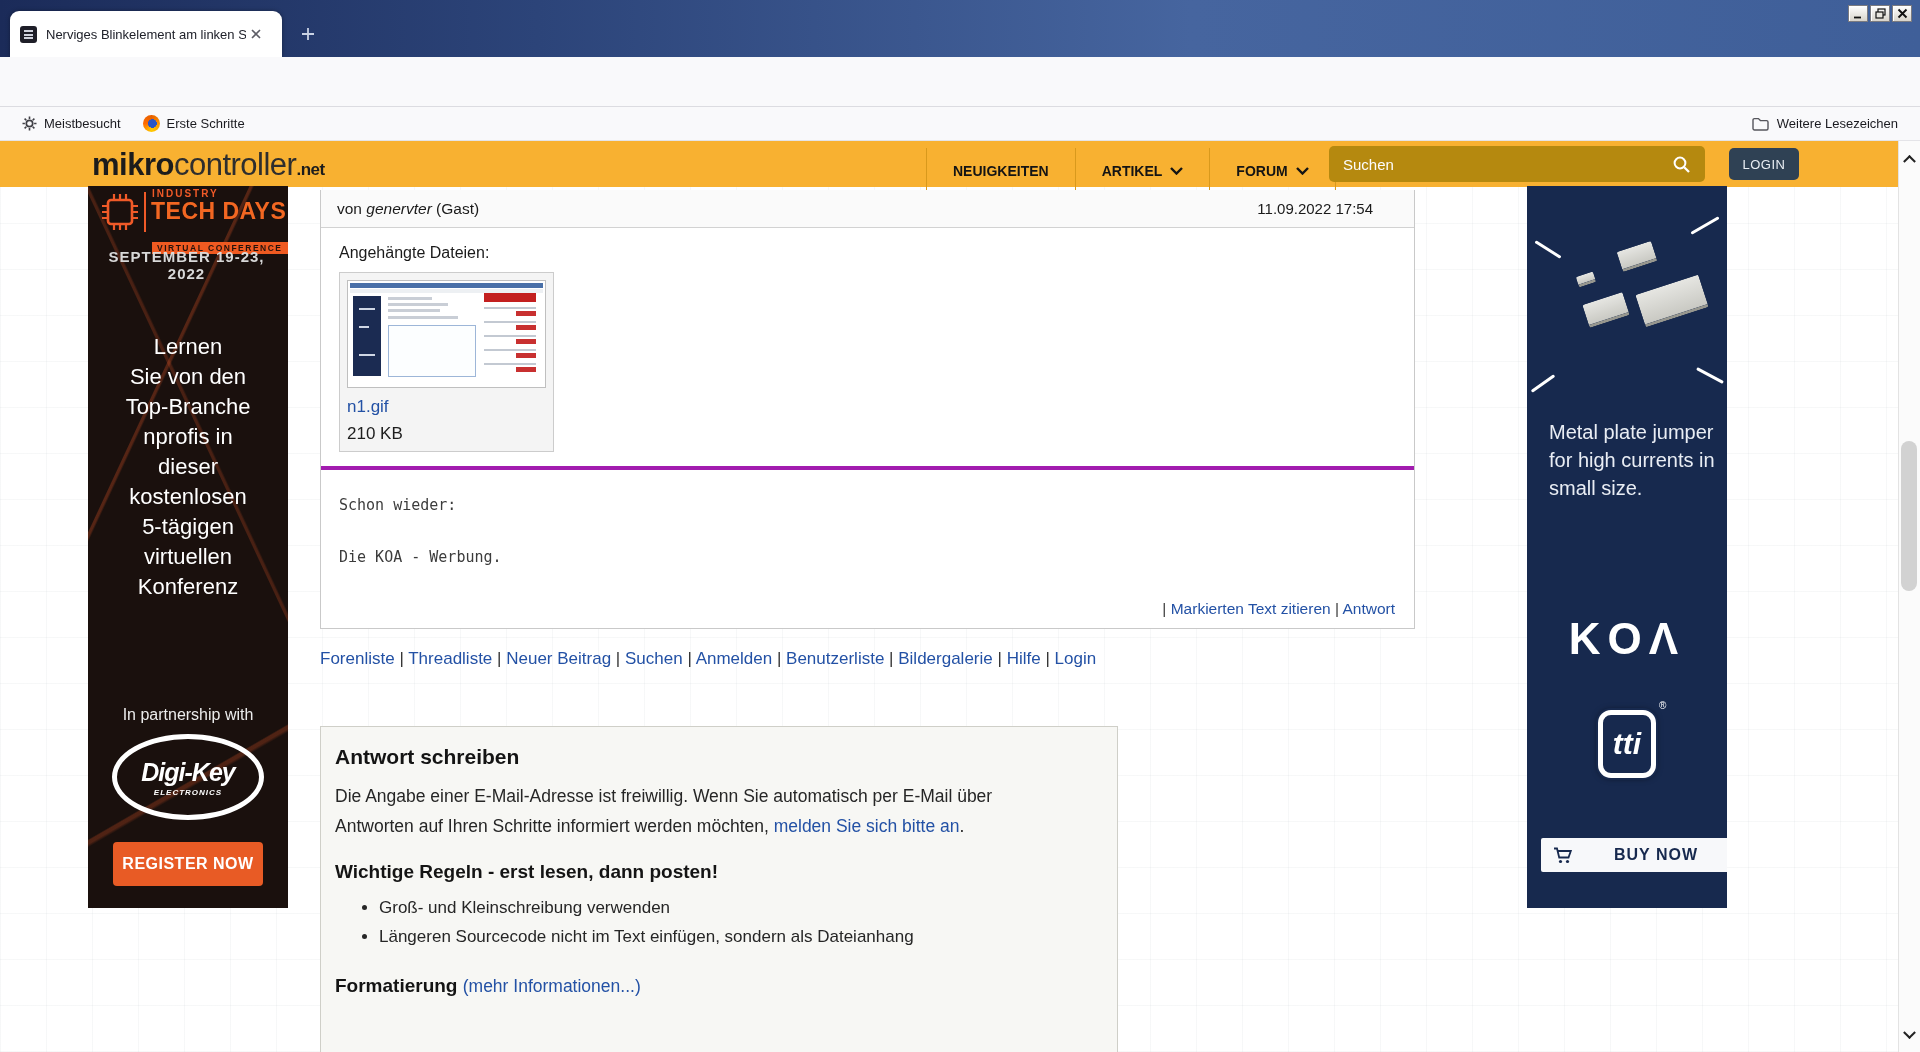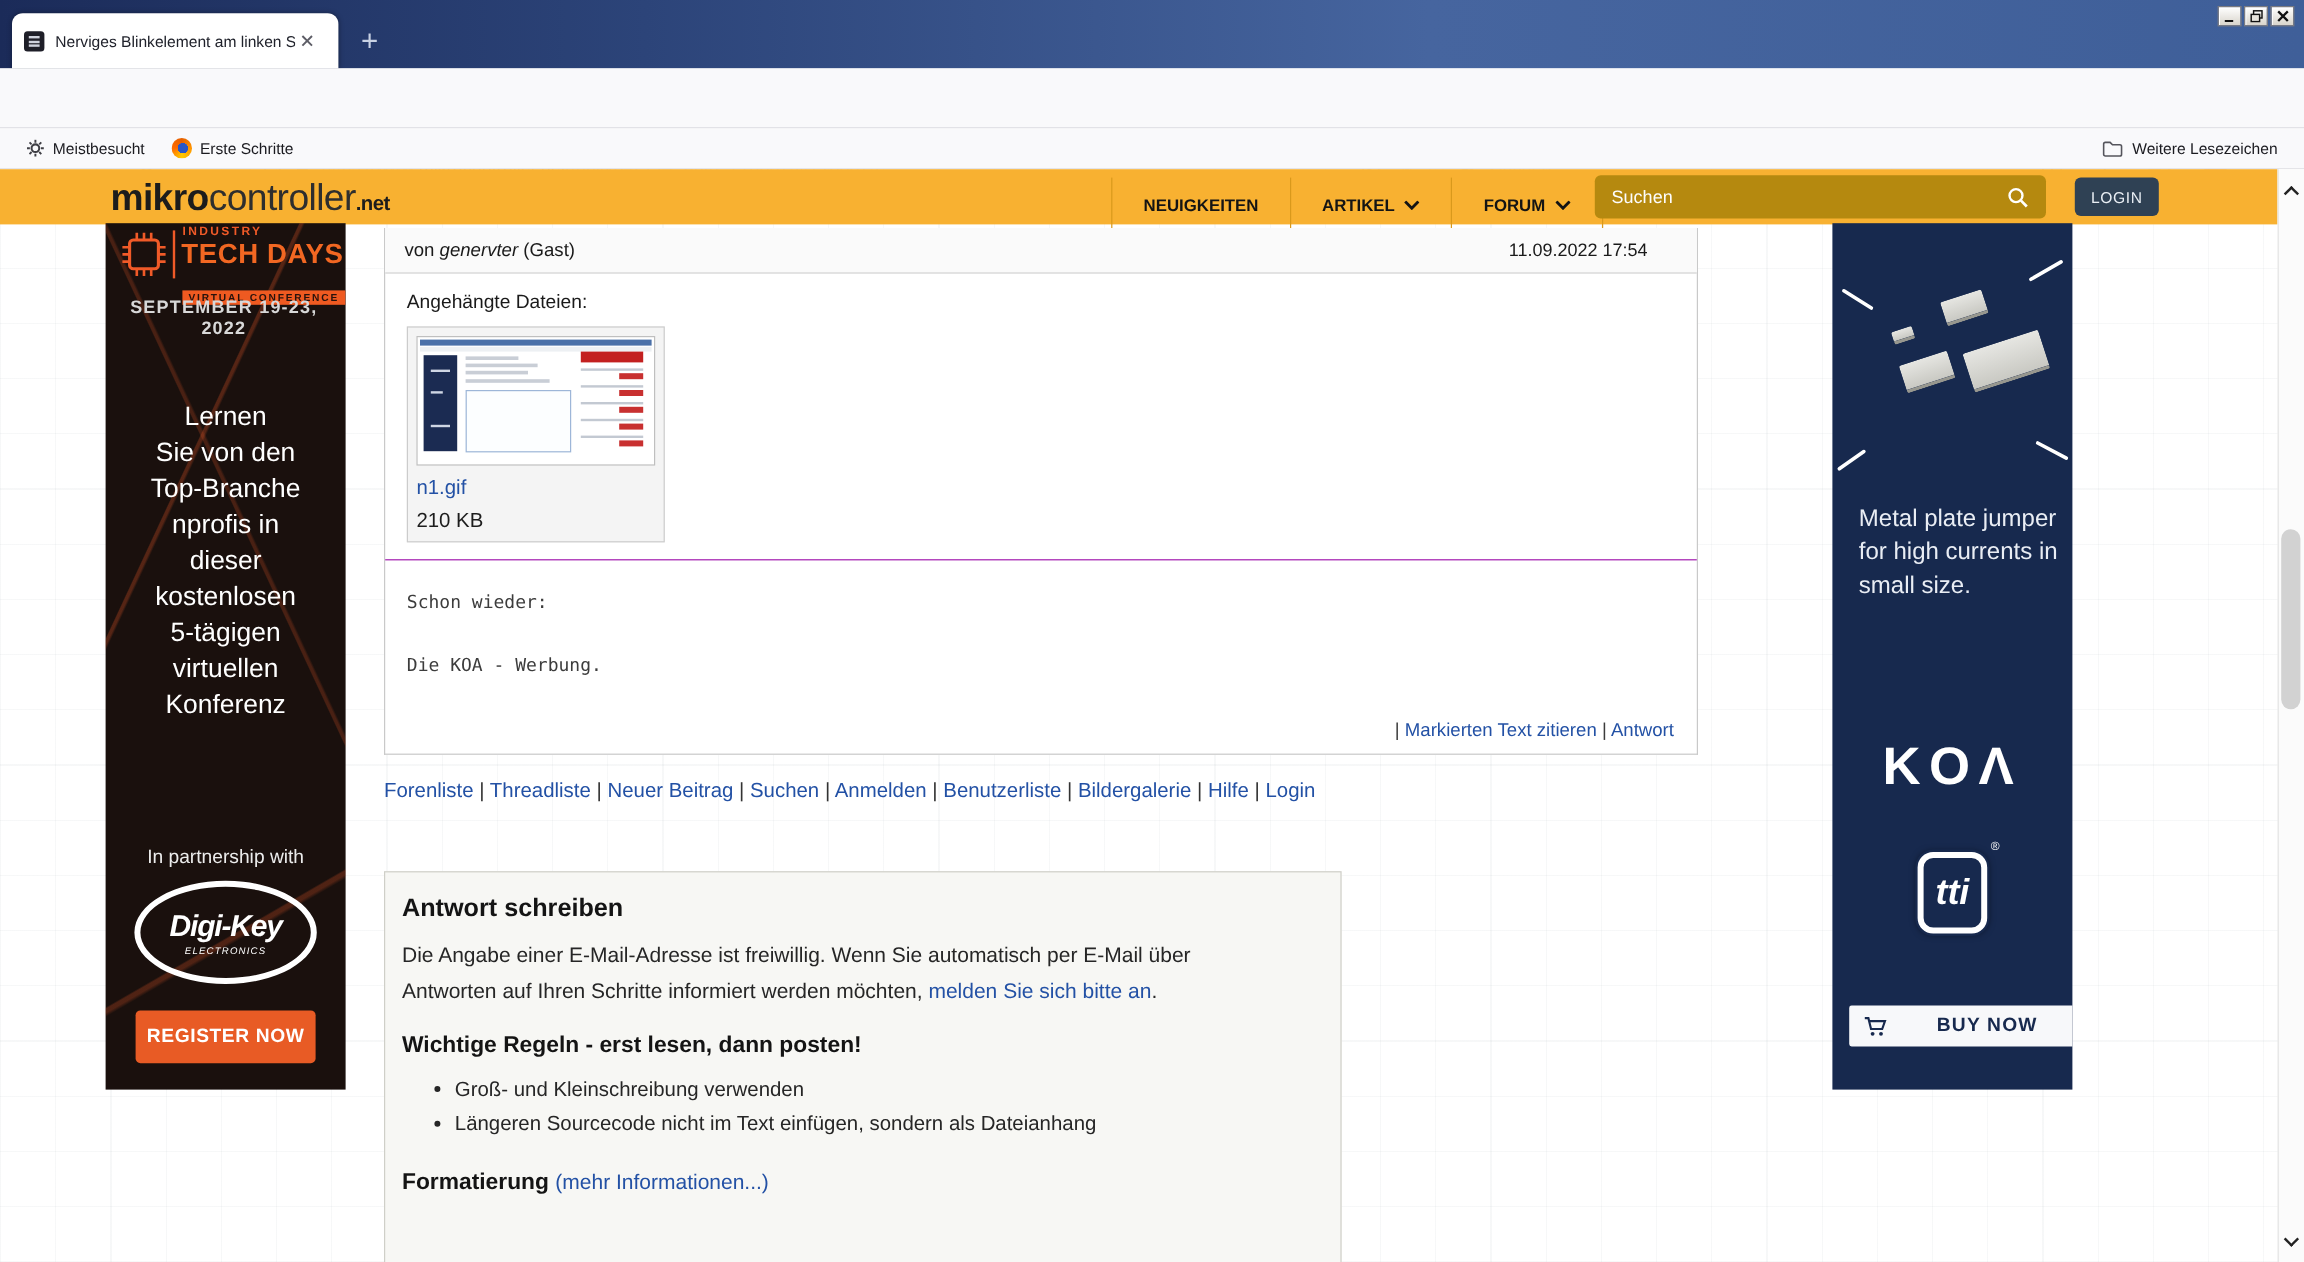--- a/index.html
+++ b/index.html
@@ -86,21 +86,21 @@
                      linear-gradient(150deg,transparent 78%,rgba(240,90,40,.25) 78.2% 78.6%,transparent 79%); }
   .ad-brandtop { left:64px; top:2px; font-size:10px; font-weight:bold; color:#f05a28; letter-spacing:2px; }
   .ad-title { left:63px; top:12px; font-size:23px; font-weight:900; color:#f26722; letter-spacing:.5px; }
   .ad-subtitle { left:64px; top:56px; font-size:8.5px; font-weight:bold; background:#ef5a21; color:#26120c; padding:1px 5px; letter-spacing:1.5px; }
   .ad-dates { left:0; top:62px; width:197px; text-align:center; font-size:15px; font-weight:bold; color:#d8d8d8; letter-spacing:1px; }
   .ad-body { left:0; top:146px; width:200px; text-align:center; font-size:22px; line-height:30px; color:#fff; }
   .ad-partner { left:0; top:520px; width:200px; text-align:center; font-size:16px; color:#ececec; }
   .dk-ellipse { left:24px; top:548px; width:152px; height:86px; border:5px solid #fff; border-radius:50%;
     display:flex; flex-direction:column; align-items:center; justify-content:center; }
   .dk-name { font-size:25px; font-weight:900; font-style:italic; letter-spacing:-1px; }
-  .dk-sub { font-size:8px; font-weight:normal; font-style:italic; letter-spacing:1px; margin-top:1px; }
+  .dk-sub { font-size:8px; font-weight:bold; font-style:italic; letter-spacing:1px; margin-top:1px; }
   .regbtn { left:25px; top:656px; width:150px; height:44px; background:#e85b25; border-radius:4px; color:#fff;
     font-size:16px; font-weight:bold; display:flex; align-items:center; justify-content:center; letter-spacing:.5px; }
 
   
   .rightad { left:1527px; top:45px; width:200px; height:722px; background:#17294e; overflow:hidden; color:#fff; }
   .ray { position:absolute; background:#fff; border-radius:2px; }
   .chipjump { position:absolute; background:linear-gradient(#e6e6e2,#c9c9c3); border-bottom:3px solid #97978f; border-radius:2px; transform:rotate(-18deg); }
   .ra-text { left:22px; top:232px; font-size:20px; line-height:28px; color:#e9edf4; }
   .ra-koa { left:0; top:428px; width:200px; text-align:center; font-size:44px; font-weight:900; letter-spacing:7px; color:#fff; }
   .tti { left:71px; top:524px; width:58px; height:68px; border:5px solid #fff; border-radius:13px; background:#17294e;
@@ -124,21 +124,21 @@
   .thumb .t-menu { position:absolute; left:2px; right:2px; top:8px; height:4px; background:#edf0f3; }
   .thumb .t-lad { position:absolute; left:5px; top:15px; width:28px; height:80px; background:#1b2b52; }
   .thumb .t-lad i { position:absolute; left:6px; width:16px; height:2px; background:#cfd6e4; }
   .thumb .t-line { position:absolute; height:3px; background:#c9ced6; }
   .thumb .t-box { position:absolute; left:40px; top:44px; width:88px; height:52px; background:#fcfeff; border:1px solid #9db6d8; }
   .thumb .t-rhead { position:absolute; left:136px; top:12px; width:52px; height:9px; background:#c32020; }
   .thumb .t-rln { position:absolute; left:136px; width:52px; height:2px; background:#c3c9d2; }
   .thumb .t-rbtn { position:absolute; left:168px; width:20px; height:5px; background:#c83030; }
   .attach-name { margin-top:9px; font-size:17px; color:#2351a5; }
   .attach-size { margin-top:7px; font-size:17px; color:#1d1d1d; }
-  .post-bodysec { border-top:1px solid #a21caf; position:relative; height:162px; padding:22px 18px; }
+  .post-bodysec { border-top:4px solid #a21caf; position:relative; height:162px; padding:22px 18px; }
   .post-pre { font-family:"DejaVu Sans Mono","Liberation Mono",monospace; font-size:15px; line-height:26px; color:#3c3c3c; white-space:pre; }
   .post-actions { position:absolute; right:19px; bottom:10px; font-size:15.5px; color:#3c3c3c; }
   .post-actions a, .bluelink { color:#2351a5; text-decoration:none; }
 
   
   .forumlinks { left:320px; top:506px; font-size:17px; color:#333; line-height:24px; }
   .forumlinks a { color:#2351a5; text-decoration:none; }
   .threadactions { left:320px; top:551px; font-size:17px; color:#333; display:flex; align-items:center; gap:8px; }
   .threadactions a { color:#2351a5; text-decoration:none; }
 

